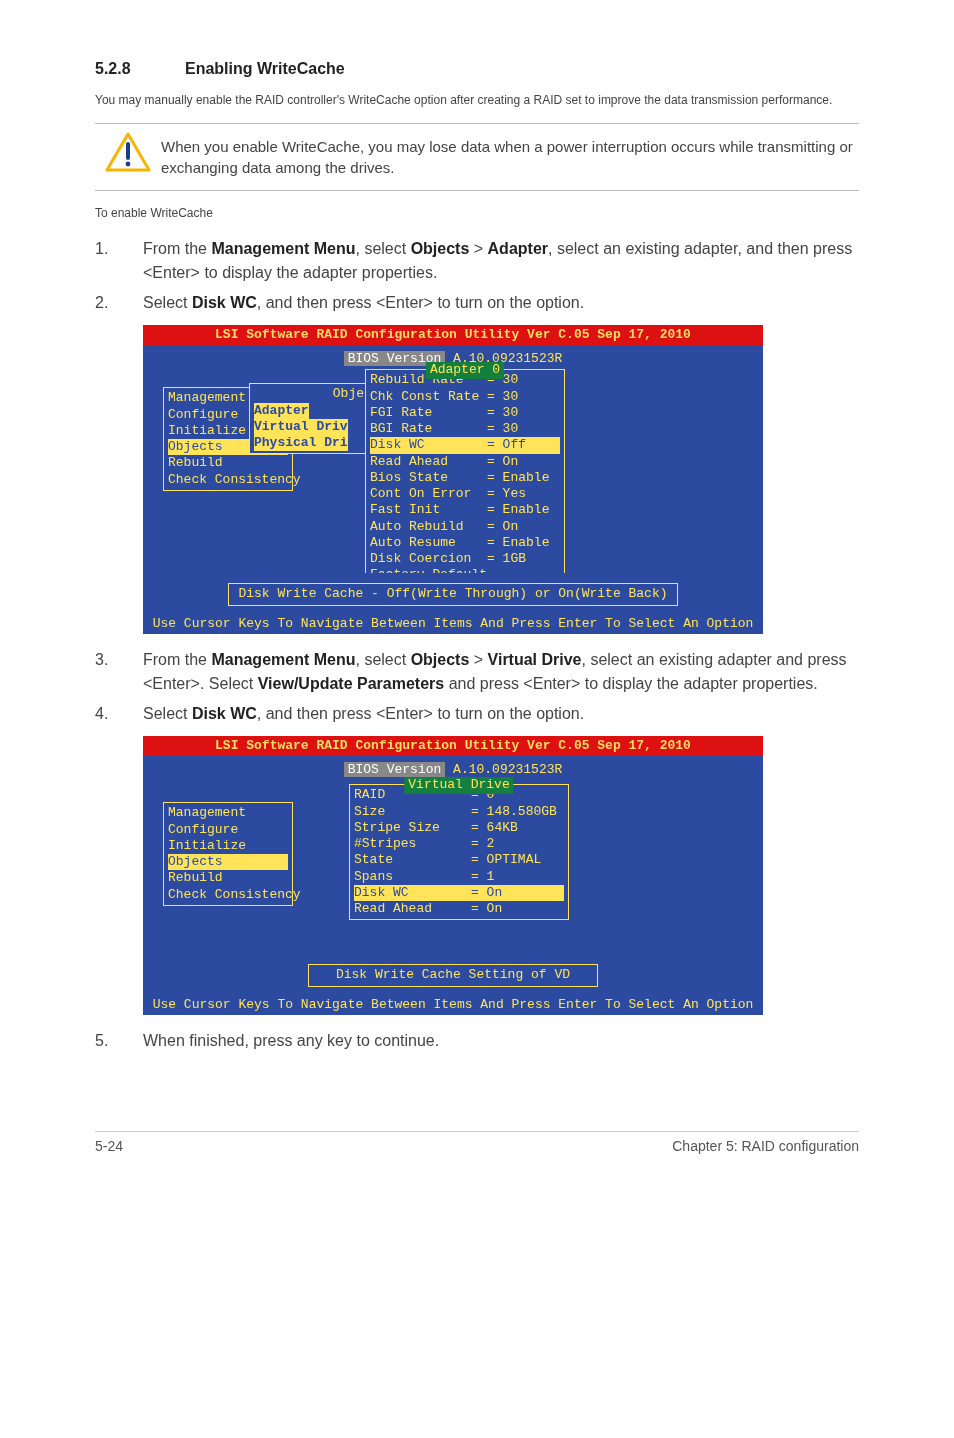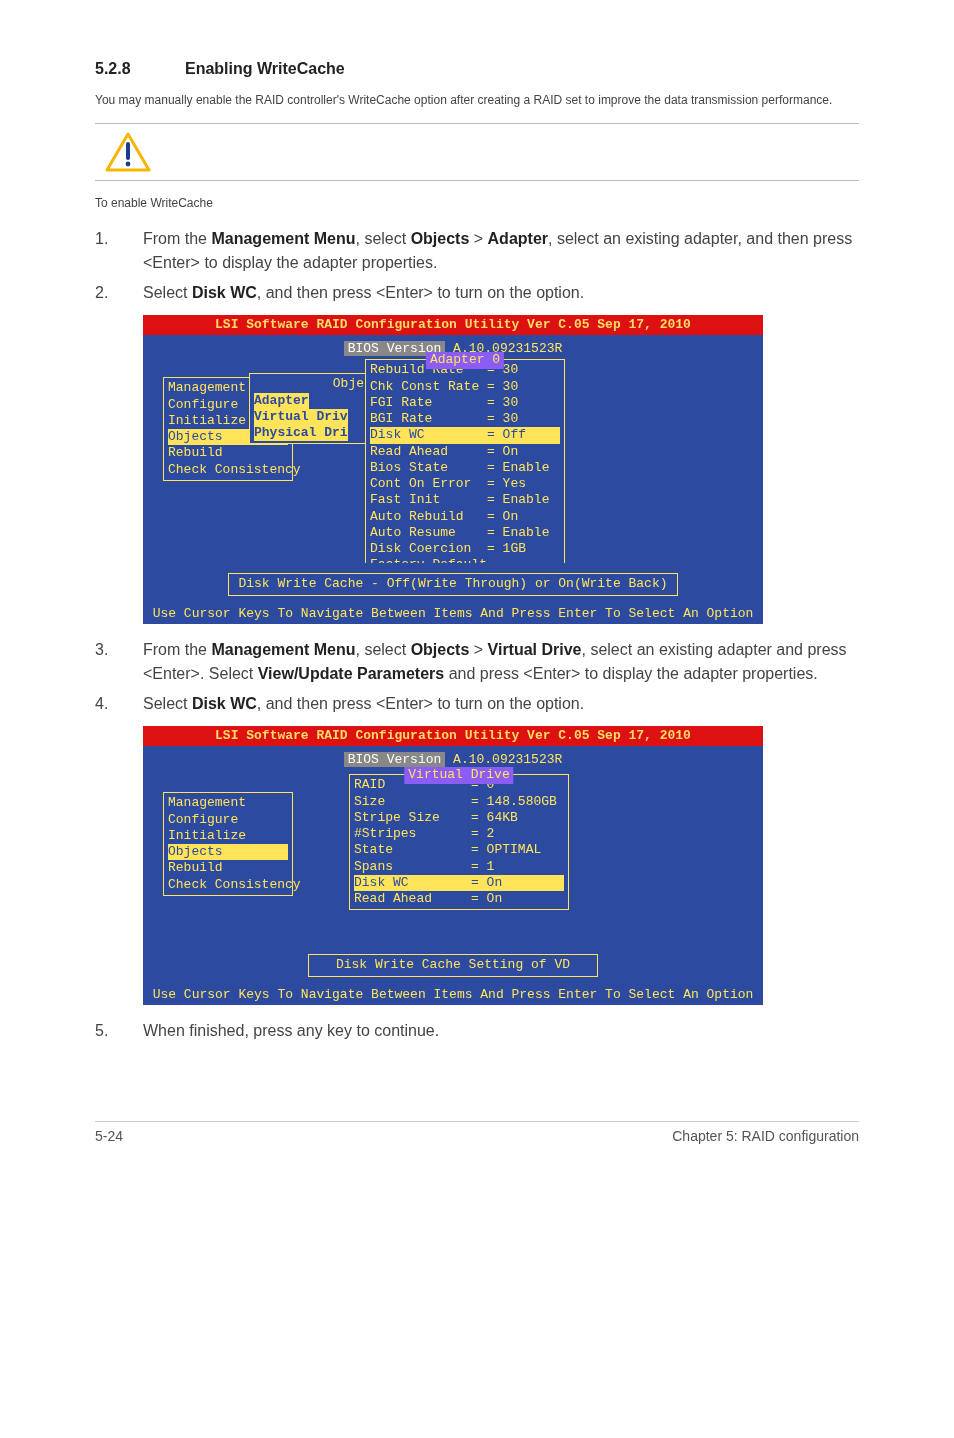--- a/index.html
+++ b/index.html
@@ -67,21 +67,21 @@
   }
   .bios .menu-box { left: 14px; top: 20px; width: 120px; }
   .bios .sub-box  { left: 100px; top: 16px; width: 110px; }
   .bios .prop-box { left: 216px; top: 2px; width: 190px; }
   .bios .msg-box  { position:relative; margin: 0 auto; display:block; width: 440px; text-align:center; border:1px solid #ffe45a; padding:2px 4px; }
   .bios .sel { background:#ffe45a; color:#2c4aa0; font-weight:bold; display:inline-block; }
   .bios .hl  { background:#ffe45a; color:#2c4aa0; }
   .bios .row { white-space: pre; }
   .bios .spacer { height: 200px; }
   .bios .spacer2 { height: 170px; }
-  .bios .prop-title { position:absolute; top:-8px; left:50%; transform:translateX(-50%); background:#8b5cf6; padding:0 4px; color:#ffe45a; white-space:nowrap; }
+  .bios .prop-title { position:absolute; top:-8px; left:50%; transform:translateX(-50%); background:#15803d; padding:0 4px; color:#ffe45a; white-space:nowrap; }
 
   .bios2 .menu-box { top: 24px; }
   .bios2 .sub-box  { top: 20px; width: 92px; }
   .bios2 .prop-box { left: 200px; top: 6px; width: 210px; }
 
   .page-footer {
     border-top: 1px solid #ccc;
     margin: 28px 95px 0 95px;
     padding-top: 6px;
     display:flex; justify-content:space-between;
@@ -104,20 +104,21 @@
 
   <div class="callout-group">
     <div class="callout">
       <div class="icon-col">
         <svg width="46" height="40" viewBox="0 0 46 40">
           <polygon points="23,2 44,38 2,38" fill="none" stroke="#f7b500" stroke-width="3" stroke-linejoin="round"></polygon>
           <line x1="23" y1="12" x2="23" y2="26" stroke="#1a3e8a" stroke-width="4" stroke-linecap="round"></line>
           <circle cx="23" cy="32" r="2.4" fill="#1a3e8a"></circle>
         </svg>
       </div>
+      <div class="text-col">When you enable WriteCache, you may lose data when a power interruption occurs while transmitting or exchanging data among the drives.</div>
     </div>
   </div>
 
   <p class="body">To enable WriteCache</p>
 
   <div class="list">
     <div class="list-item">
       <div class="num">1.</div>
       <div class="txt">
         <span>From the </span><strong>Management Menu</strong><span>, select </span><strong>Objects</strong><span> &gt; </span><strong>Adapter</strong><span>, select an existing adapter, and then press &lt;Enter&gt; to display the adapter properties.</span>

